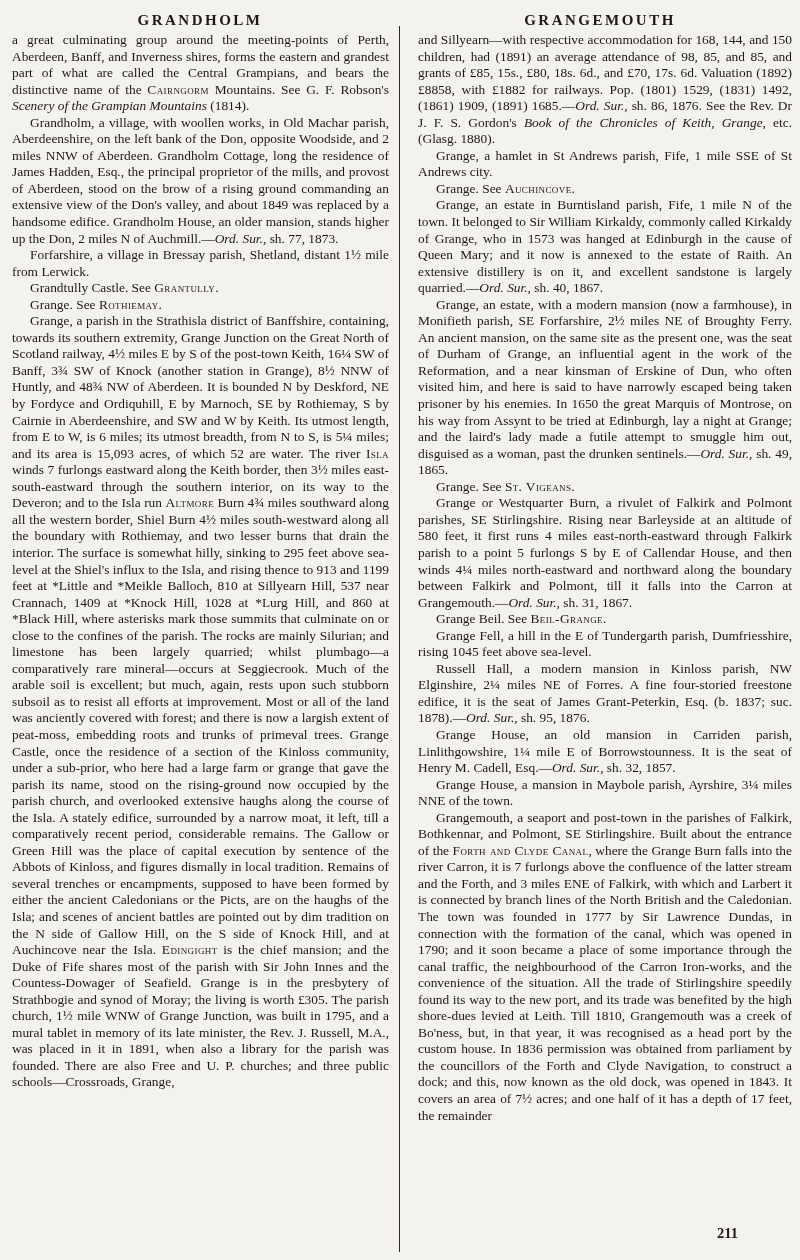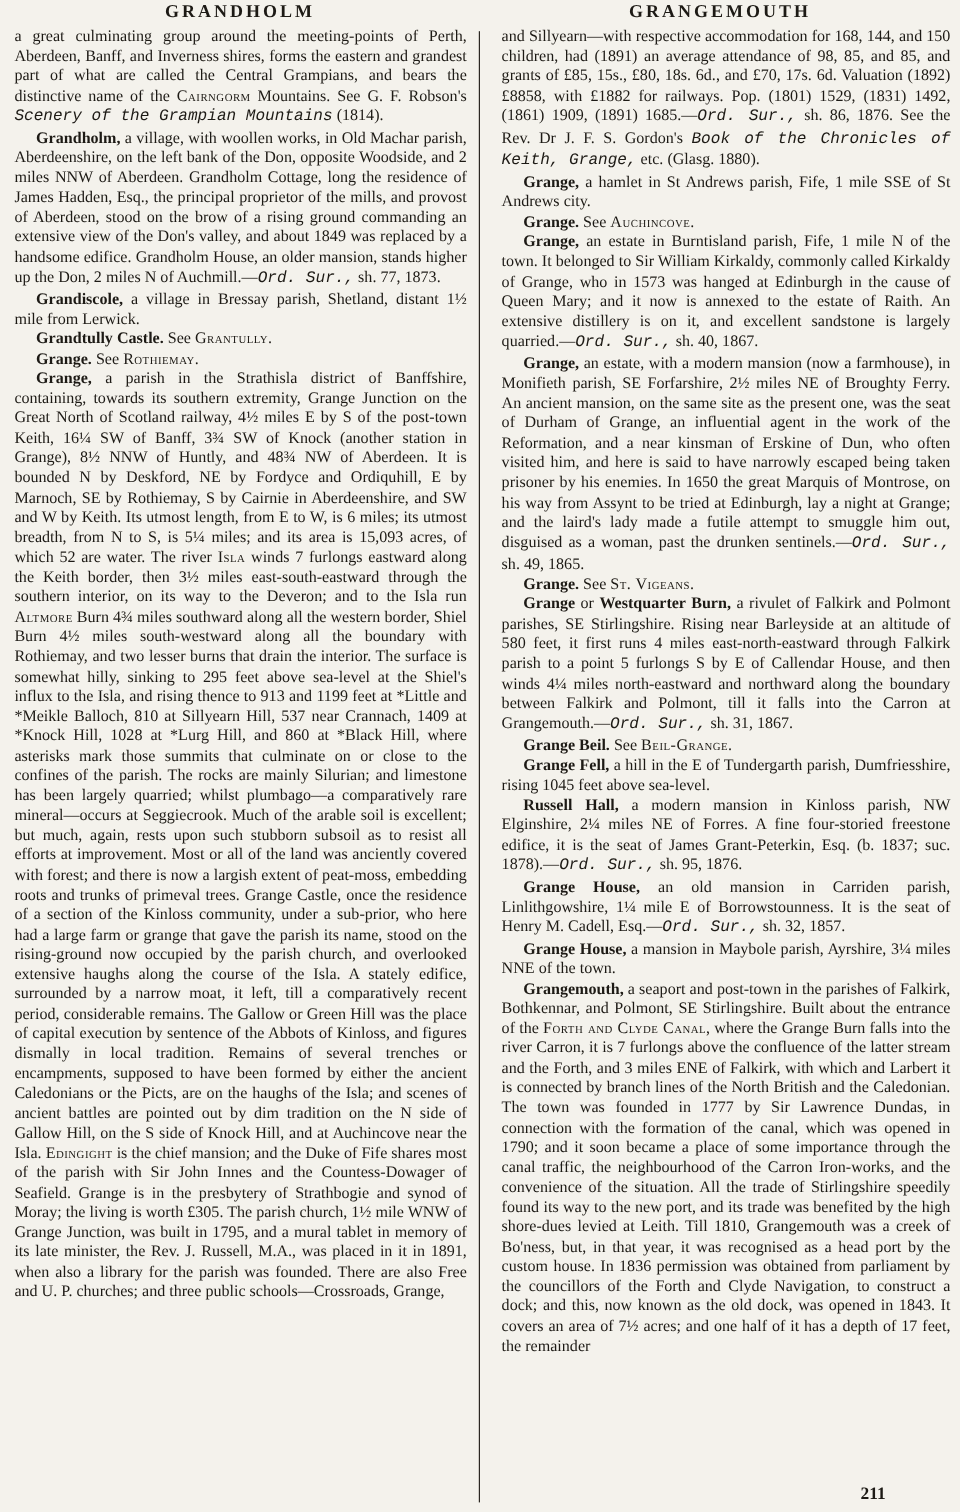--- a/index.html
+++ b/index.html
@@ -4,63 +4,63 @@
 <style>
   html, body { margin: 0; padding: 0; }
   body {
     width: 800px; height: 1260px;
     background: #f4f2ec;
     color: #1d1a15;
     font-family: "Liberation Serif", "DejaVu Serif", serif;
     overflow: hidden;
   }
   .page { position: relative; width: 800px; height: 1260px; }
-  .running-heads { display: flex; padding-top: 2px; }
+  .running-heads { display: flex; padding-top: 12px; }
   .running-head {
     width: 50%; text-align: center;
     font-weight: bold; font-size: 15px; letter-spacing: 2.5px;
   }
   .column-divider {
     position: absolute; left: 399px; top: 26px;
     width: 1px; height: 1226px; background: #2b2722;
   }
   .columns {
     display: flex; padding: 3px 0 0 12px;
     height: 1208px; overflow: hidden;
   }
   .column {
     width: 377px; text-align: justify;
     font-size: 13.4px; line-height: 16.55px;
   }
   .col-left { padding-right: 9px; }
   .col-right { margin-left: 11px; padding-left: 9px; width: 374px; }
   p.para { margin: 0; text-indent: 1.35em; }
   p.para.no-indent { text-indent: 0; }
-  .b { font-weight: bold; margin-top: 32px; }
-  .i { font-style: italic; font-family: Liberation Mono, monospace; }
+  .b { font-weight: normal; margin-top: 32px; }
+  .i { font-style: italic; }
   .sc { font-variant: small-caps; letter-spacing: 0.4px; }
   .page-number {
-    position: absolute; right: 62px; bottom: 6px;
+    position: absolute; right: 62px; bottom: 18px;
     font-weight: bold; font-size: 14.5px;
   }
 </style>
 </head>
 <body>
 
 <div class="page">
   <div class="running-heads">
     <div class="running-head">GRANDHOLM</div>
     <div class="running-head">GRANGEMOUTH</div>
   </div>
   <div class="column-divider"></div>
   <div class="columns">
     <div class="column col-left">
         <p class="para no-indent"><span>a great culminating group around the meeting-points of Perth, Aberdeen, Banff, and Inverness shires, forms the eastern and grandest part of what are called the Central Grampians, and bears the distinctive name of the </span><span class="sc">Cairngorm</span><span> Mountains. See G. F. Robson's </span><span class="i">Scenery of the Grampian Mountains</span><span> (1814).</span></p>
         <p class="para"><span class="b">Grandholm,</span><span> a village, with woollen works, in Old Machar parish, Aberdeenshire, on the left bank of the Don, opposite Woodside, and 2 miles NNW of Aberdeen. Grandholm Cottage, long the residence of James Hadden, Esq., the principal proprietor of the mills, and provost of Aberdeen, stood on the brow of a rising ground commanding an extensive view of the Don's valley, and about 1849 was replaced by a handsome edifice. Grandholm House, an older mansion, stands higher up the Don, 2 miles N of Auchmill.—</span><span class="i">Ord. Sur.,</span><span> sh. 77, 1873.</span></p>
-        <p class="para"><span class="b">Grandiscole,</span><span> a village in Bressay parish, Shetland, distant 1½ mile from Lerwick.</span></p>
+        <p class="para"><span class="b">Forfarshire,</span><span> a village in Bressay parish, Shetland, distant 1½ mile from Lerwick.</span></p>
         <p class="para"><span class="b">Grandtully Castle.</span><span> See </span><span class="sc">Grantully</span><span>.</span></p>
         <p class="para"><span class="b">Grange.</span><span> See </span><span class="sc">Rothiemay</span><span>.</span></p>
         <p class="para"><span class="b">Grange,</span><span> a parish in the Strathisla district of Banffshire, containing, towards its southern extremity, Grange Junction on the Great North of Scotland railway, 4½ miles E by S of the post-town Keith, 16¼ SW of Banff, 3¾ SW of Knock (another station in Grange), 8½ NNW of Huntly, and 48¾ NW of Aberdeen.  It is bounded N by Deskford, NE by Fordyce and Ordiquhill, E by Marnoch, SE by Rothiemay, S by Cairnie in Aberdeenshire, and SW and W by Keith.  Its utmost length, from E to W, is 6 miles; its utmost breadth, from N to S, is 5¼ miles; and its area is 15,093 acres, of which 52 are water.  The river </span><span class="sc">Isla</span><span> winds 7 furlongs eastward along the Keith border, then 3½ miles east-south-eastward through the southern interior, on its way to the Deveron; and to the Isla run </span><span class="sc">Altmore</span><span> Burn 4¾ miles southward along all the western border, Shiel Burn 4½ miles south-westward along all the boundary with Rothiemay, and two lesser burns that drain the interior.  The surface is somewhat hilly, sinking to 295 feet above sea-level at the Shiel's influx to the Isla, and rising thence to 913 and 1199 feet at *Little and *Meikle Balloch, 810 at Sillyearn Hill, 537 near Crannach, 1409 at *Knock Hill, 1028 at *Lurg Hill, and 860 at *Black Hill, where asterisks mark those summits that culminate on or close to the confines of the parish.  The rocks are mainly Silurian; and limestone has been largely quarried; whilst plumbago—a comparatively rare mineral—occurs at Seggiecrook.  Much of the arable soil is excellent; but much, again, rests upon such stubborn subsoil as to resist all efforts at improvement.  Most or all of the land was anciently covered with forest; and there is now a largish extent of peat-moss, embedding roots and trunks of primeval trees.  Grange Castle, once the residence of a section of the Kinloss community, under a sub-prior, who here had a large farm or grange that gave the parish its name, stood on the rising-ground now occupied by the parish church, and overlooked extensive haughs along the course of the Isla.  A stately edifice, surrounded by a narrow moat, it left, till a comparatively recent period, considerable remains.  The Gallow or Green Hill was the place of capital execution by sentence of the Abbots of Kinloss, and figures dismally in local tradition.  Remains of several trenches or encampments, supposed to have been formed by either the ancient Caledonians or the Picts, are on the haughs of the Isla; and scenes of ancient battles are pointed out by dim tradition on the N side of Gallow Hill, on the S side of Knock Hill, and at Auchincove near the Isla.  </span><span class="sc">Edingight</span><span> is the chief mansion; and the Duke of Fife shares most of the parish with Sir John Innes and the Countess-Dowager of Seafield.  Grange is in the presbytery of Strathbogie and synod of Moray; the living is worth £305.  The parish church, 1½ mile WNW of Grange Junction, was built in 1795, and a mural tablet in memory of its late minister, the Rev. J. Russell, M.A., was placed in it in 1891, when also a library for the parish was founded.  There are also Free and U. P. churches; and three public schools—Crossroads, Grange,</span></p>
       </div>
     <div class="column col-right">
         <p class="para no-indent"><span>and Sillyearn—with respective accommodation for 168, 144, and 150 children, had (1891) an average attendance of 98, 85, and 85, and grants of £85, 15s., £80, 18s. 6d., and £70, 17s. 6d.  Valuation (1892) £8858, with £1882 for railways.  Pop. (1801) 1529, (1831) 1492, (1861) 1909, (1891) 1685.—</span><span class="i">Ord. Sur.,</span><span> sh. 86, 1876.  See the Rev. Dr J. F. S. Gordon's </span><span class="i">Book of the Chronicles of Keith, Grange,</span><span> etc. (Glasg. 1880).</span></p>
         <p class="para"><span class="b">Grange,</span><span> a hamlet in St Andrews parish, Fife, 1 mile SSE of St Andrews city.</span></p>
         <p class="para"><span class="b">Grange.</span><span> See </span><span class="sc">Auchincove</span><span>.</span></p>
         <p class="para"><span class="b">Grange,</span><span> an estate in Burntisland parish, Fife, 1 mile N of the town.  It belonged to Sir William Kirkaldy, commonly called Kirkaldy of Grange, who in 1573 was hanged at Edinburgh in the cause of Queen Mary; and it now is annexed to the estate of Raith.  An extensive distillery is on it, and excellent sandstone is largely quarried.—</span><span class="i">Ord. Sur.,</span><span> sh. 40, 1867.</span></p>
         <p class="para"><span class="b">Grange,</span><span> an estate, with a modern mansion (now a farmhouse), in Monifieth parish, SE Forfarshire, 2½ miles NE of Broughty Ferry.  An ancient mansion, on the same site as the present one, was the seat of Durham of Grange, an influential agent in the work of the Reformation, and a near kinsman of Erskine of Dun, who often visited him, and here is said to have narrowly escaped being taken prisoner by his enemies.  In 1650 the great Marquis of Montrose, on his way from Assynt to be tried at Edinburgh, lay a night at Grange; and the laird's lady made a futile attempt to smuggle him out, disguised as a woman, past the drunken sentinels.—</span><span class="i">Ord. Sur.,</span><span> sh. 49, 1865.</span></p>

